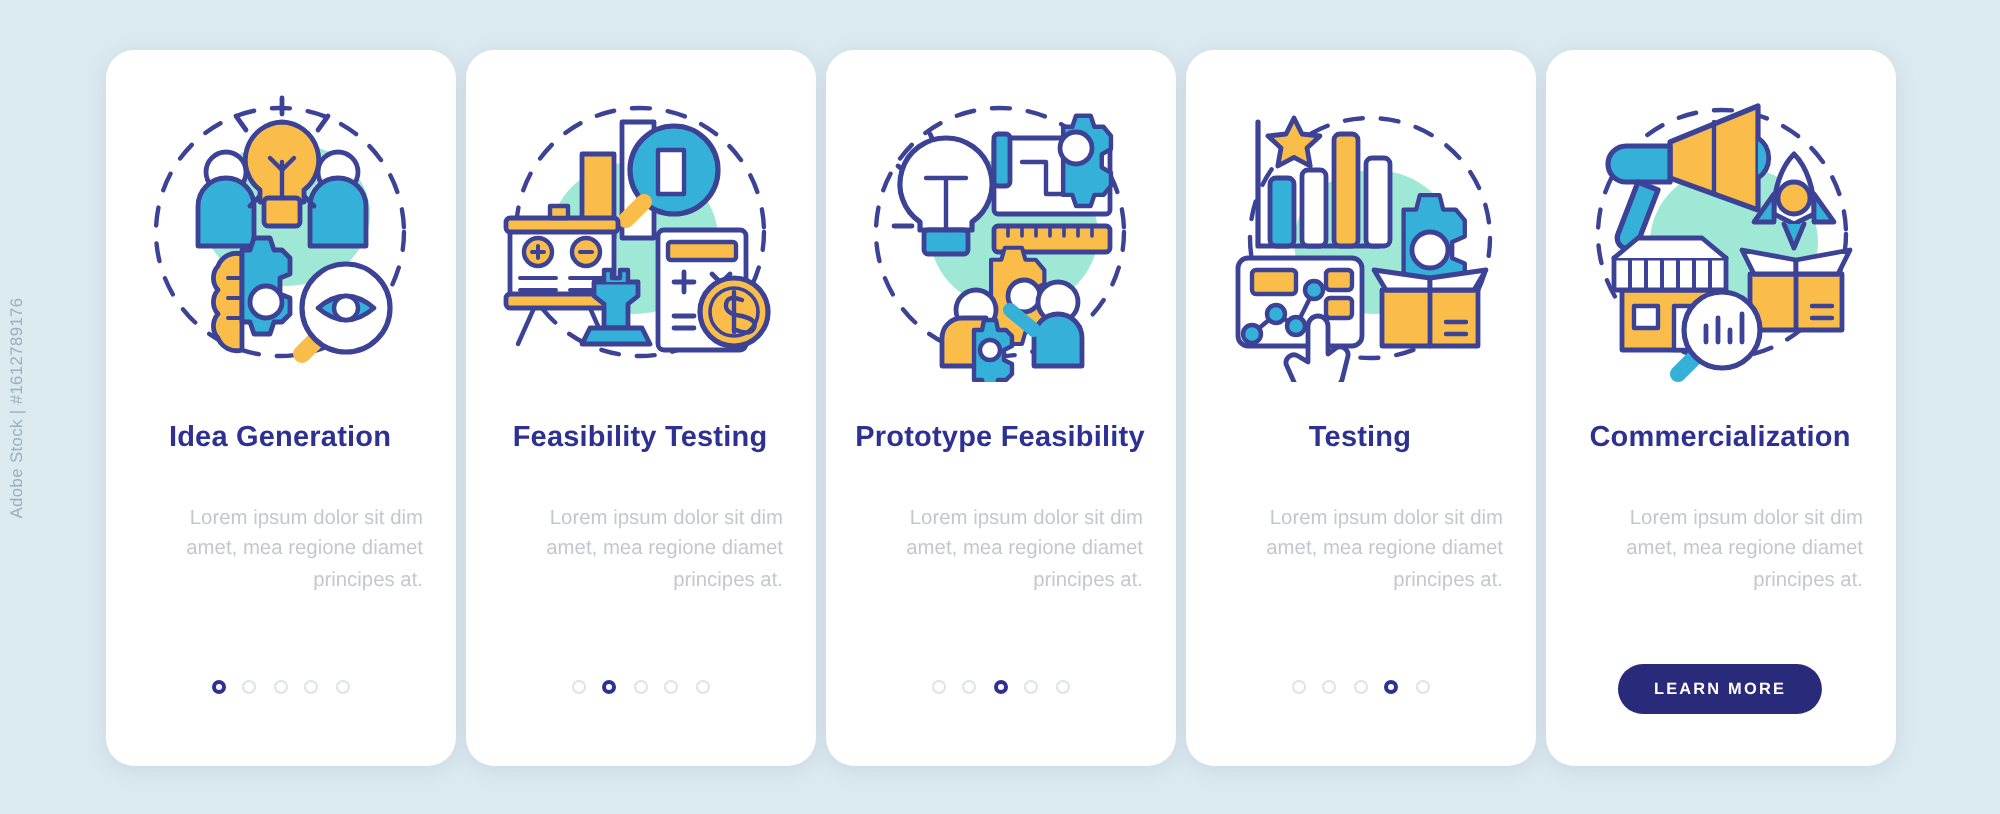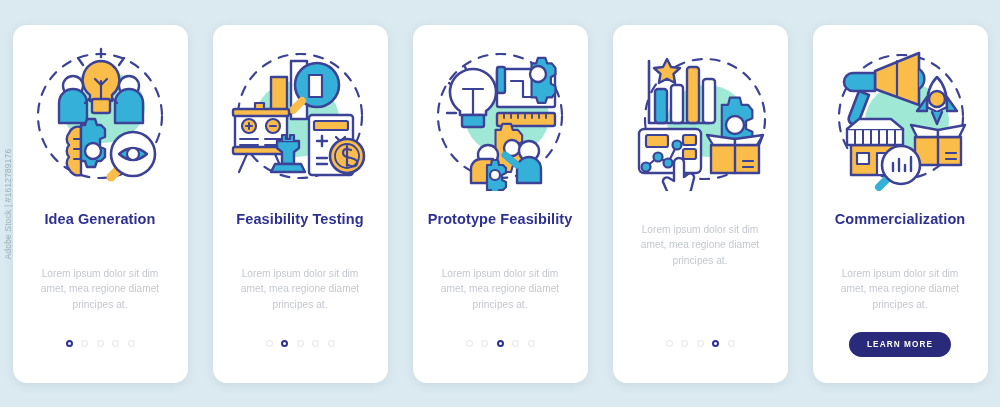--- a/index.html
+++ b/index.html
@@ -8,21 +8,21 @@
     background:#dbe9f0;
     font-family:"Liberation Sans", sans-serif;
     overflow:hidden;
     position:relative;
   }
   .stage{
     position:absolute;inset:0;
     display:flex;
     align-items:center;
     justify-content:center;
-    gap:25px;
+    gap:5px;
   }
   .card{
     width:175px;height:358px;
     background:#ffffff;
     border-radius:14px;
     box-shadow:0 2px 10px rgba(120,150,165,.18);
     display:flex;flex-direction:column;
     align-items:center;
     position:relative;
     overflow:hidden;
@@ -42,23 +42,23 @@
     letter-spacing:.1px;
     margin-top:8px;
     padding:0 8px;
     min-height:36px;
     display:flex;align-items:center;justify-content:center;
   }
   .desc{
     color:#c3c8cf;
     font-size:10.2px;
     line-height:1.52;
-    text-align:center;
+    text-align:right;
     width:143px;
-    margin-top:28px;
+    margin-top:14px;
   }
   .dots{
     position:absolute;
     bottom:36px;left:0;right:0;
     display:flex;justify-content:center;
     gap:8.5px;
   }
   .dot{
     width:7px;height:7px;border-radius:50%;
     box-sizing:border-box;
@@ -297,20 +297,21 @@
   <circle cx="110" cy="84" r="9" fill="#fff" stroke="#3c4296" stroke-width="2.4"></circle>
 
   <path d="M86 104 h48 v28 h-48 Z" fill="#fbbd4a" stroke="#3c4296" stroke-width="2.4"></path>
   <path d="M82 94 l6 10 h22 v-6 Z" fill="#fff" stroke="#3c4296" stroke-width="2.4"></path>
   <path d="M138 94 l-6 10 h-22 v-6 Z" fill="#fff" stroke="#3c4296" stroke-width="2.4"></path>
   <path d="M110 104 v28" stroke="#3c4296" stroke-width="2.4"></path>
   <path d="M118 120 h10 M118 126 h10" stroke="#3c4296" stroke-width="2.2"></path>
  </g>
 </svg>
       </div>
+      <div class="title">Testing</div>
       <div class="desc">Lorem ipsum dolor sit dim amet, mea regione diamet principes at.</div>
       <div class="dots">
         <span class="dot"></span>
         <span class="dot"></span>
         <span class="dot"></span>
         <span class="dot on"></span>
         <span class="dot"></span>
       </div>
     </div>
     <div class="card">

